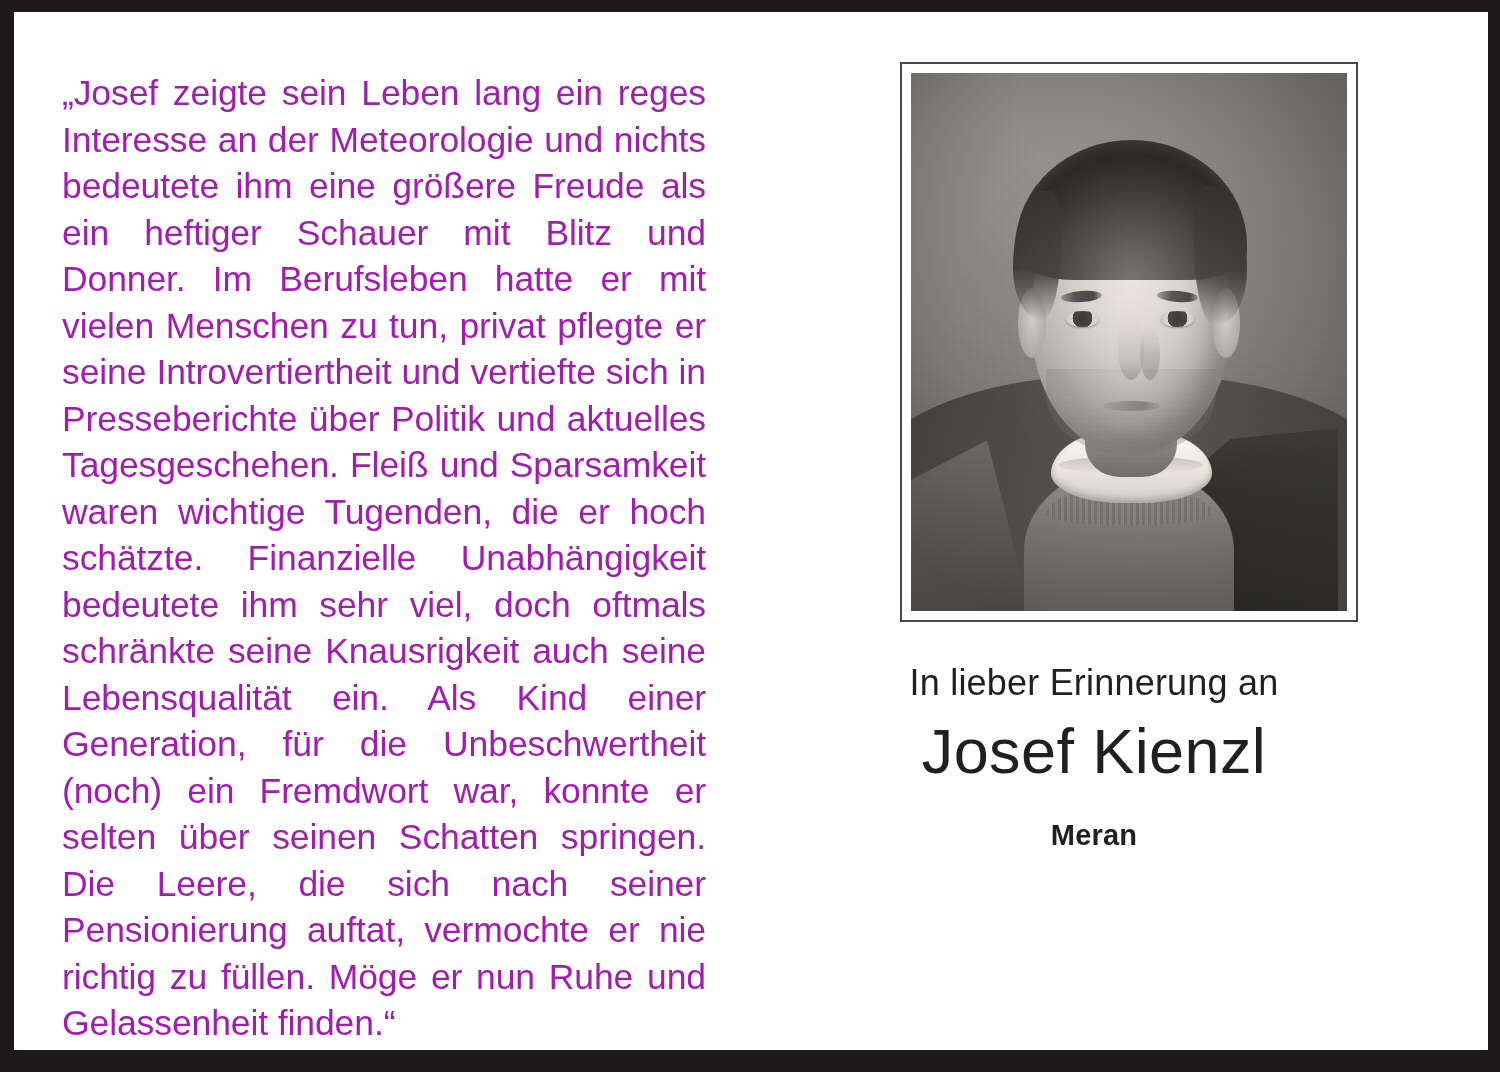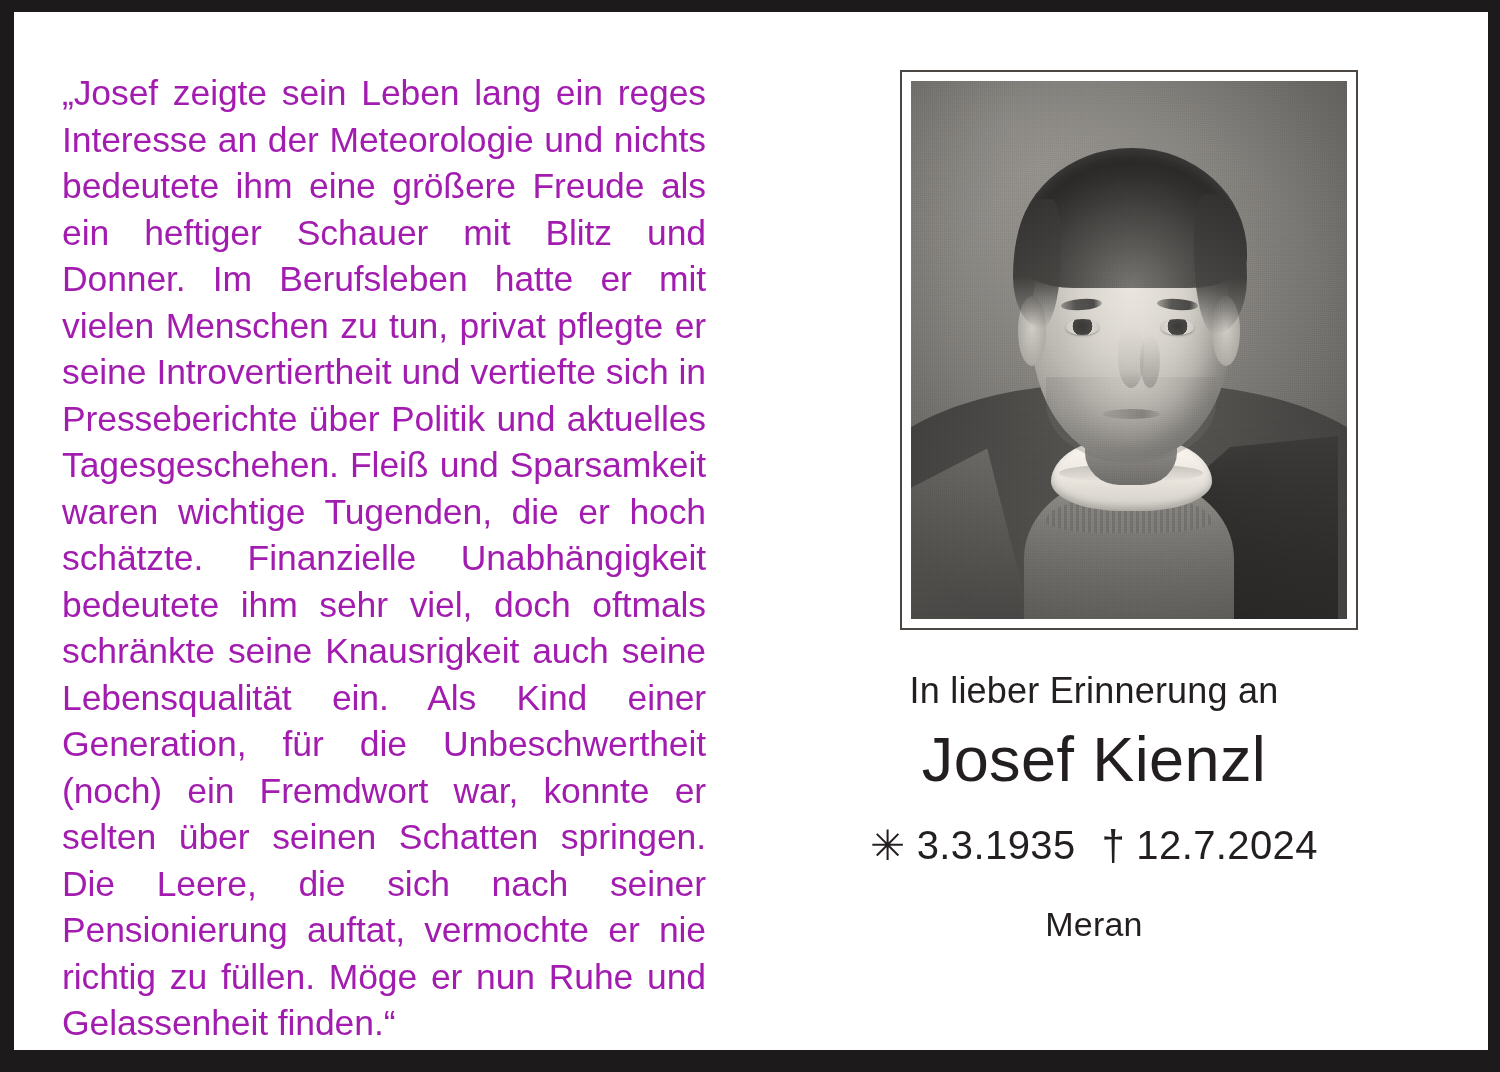--- a/index.html
+++ b/index.html
@@ -46,21 +46,20 @@
   }
   .memorial-text p { margin: 0; }
 
   
   .right-col {
     position: absolute;
     left: 700px;
     top: 0;
     width: 760px;
     height: 100%;
-    margin-top: 8px;
   }
 
   
   .photo-frame {
     position: absolute;
     left: 186px;
     top: 50px;
     width: 458px;
     height: 560px;
     border: 2px solid #4a4745;
@@ -333,22 +332,22 @@
     white-space: nowrap;
   }
   .ded-dates .sym {
     font-size: 42px;
     display: inline-block;
     vertical-align: -1px;
   }
   .ded-dates .gap { display: inline-block; width: 26px; }
   .ded-dates .gap-sm { display: inline-block; width: 11px; }
   .ded-place {
-    font-size: 34px;
-    font-weight: 400;
+    font-size: 29px;
+    font-weight: 700;
     letter-spacing: 0.2px;
     line-height: 50px;
     margin-top: 22px;
   }
 </style>
 </head>
 <body>
 
 <div class="card-frame">
   <div class="card-inner">
@@ -385,21 +384,18 @@
           <div class="ph-nose-sh"></div>
           <div class="ph-mouth"></div>
           <div class="ph-vig"></div>
           <div class="ph-grain"></div>
         </div>
       </div>
 
       <div class="dedication">
         <div class="ded-intro">In lieber Erinnerung an</div>
         <div class="ded-name">Josef Kienzl</div>
-        <div class="ded-dates">
-          <span class="sym">✳</span><span class="gap-sm"></span><span>3.3.1935</span><span class="gap"></span><span class="sym">†</span><span class="gap-sm"></span><span>12.7.2024</span>
-        </div>
         <div class="ded-place">Meran</div>
       </div>
 
     </div>
   </div>
 </div>
 
 </body></html>

